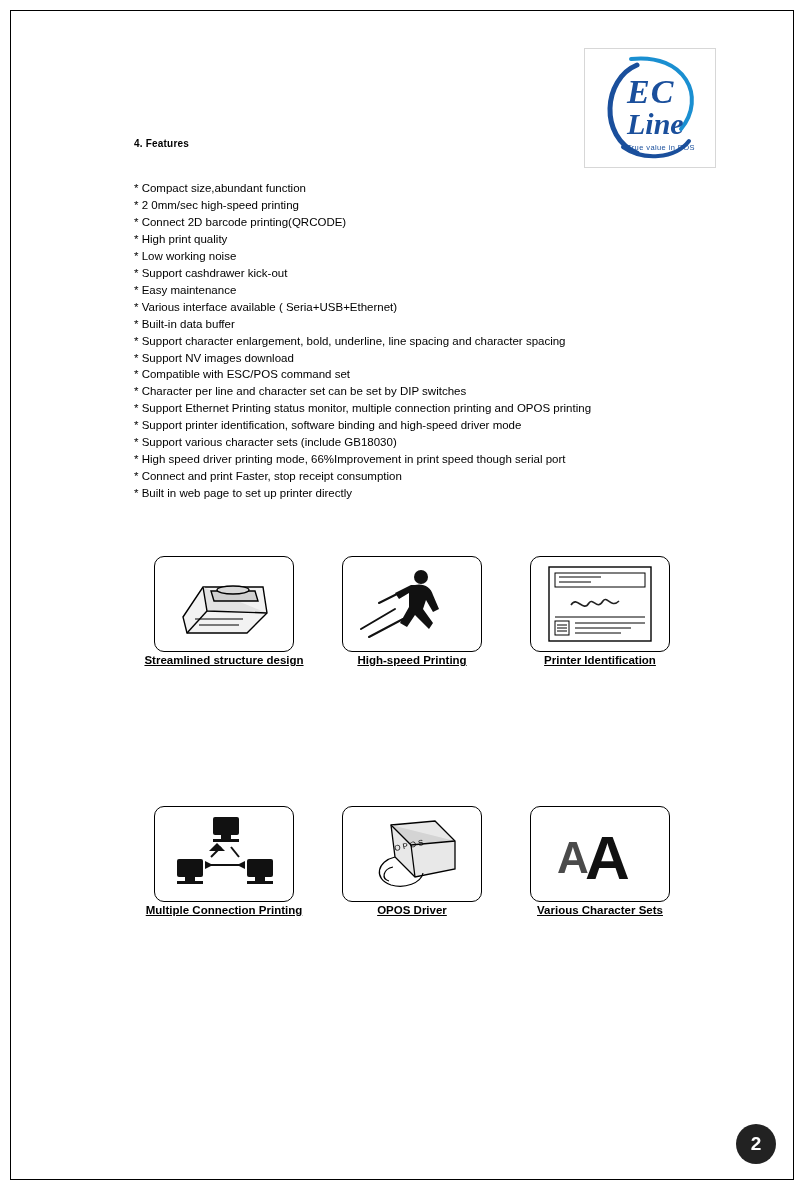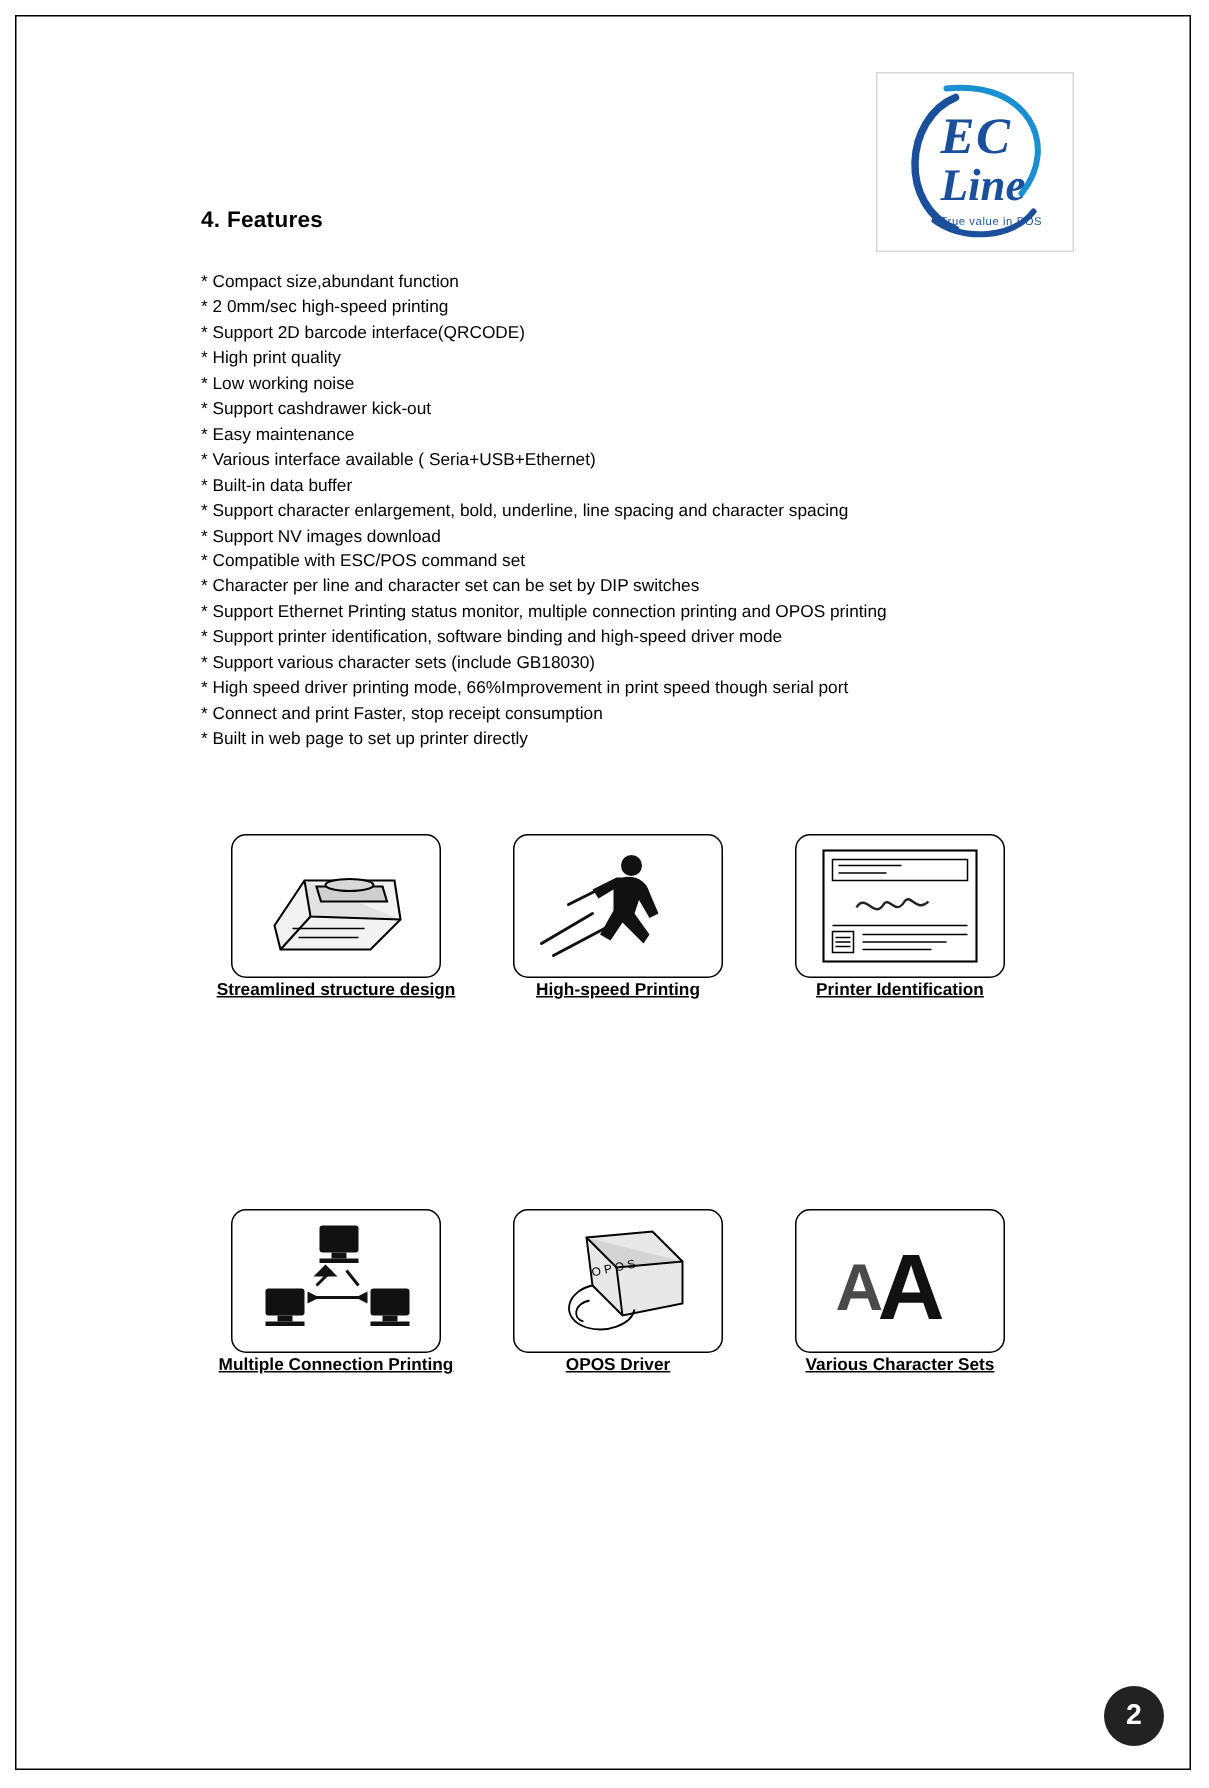--- a/index.html
+++ b/index.html
@@ -72,21 +72,21 @@
     font-size: 7.5px;
     color: #1a4f9c;
     letter-spacing: .4px;
   }
 
   
   .section-title {
     position: absolute;
     left: 134px;
     top: 138px;
-    font-size: 15px;
+    font-size: 10px;
     font-weight: bold;
     letter-spacing: .2px;
   }
 
   
   .features {
     position: absolute;
     left: 134px;
     top: 180px;
     width: 560px;
@@ -175,21 +175,21 @@
     <div class="line">Line</div>
     <div class="tagline">True value in POS</div>
   </div>
 
   <div class="section-title">4. Features</div>
 
   <div class="features">
     <ul>
       <li>* Compact size,abundant function</li>
       <li>* 2  0mm/sec high-speed printing</li>
-      <li>* Support 2D barcode interface(QRCODE)</li>
+      <li>* Connect 2D barcode printing(QRCODE)</li>
       <li>* High print quality</li>
       <li>* Low working noise</li>
       <li>* Support cashdrawer kick-out</li>
       <li>* Easy maintenance</li>
       <li>* Various interface available ( Seria+USB+Ethernet)</li>
       <li>* Built-in data buffer</li>
       <li>* Support character enlargement, bold, underline, line spacing and character spacing</li>
       <li>* Support NV images download</li>
       <li>* Compatible with ESC/POS command set</li>
       <li>* Character per line and character set can be set by DIP switches</li>

